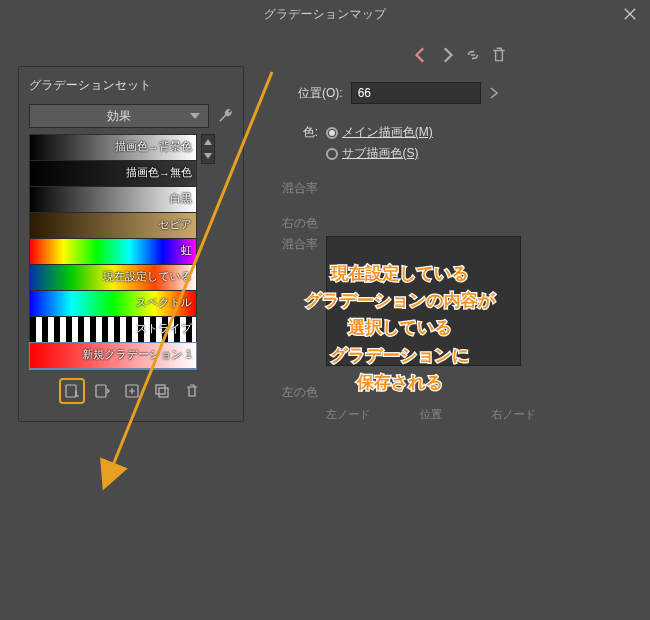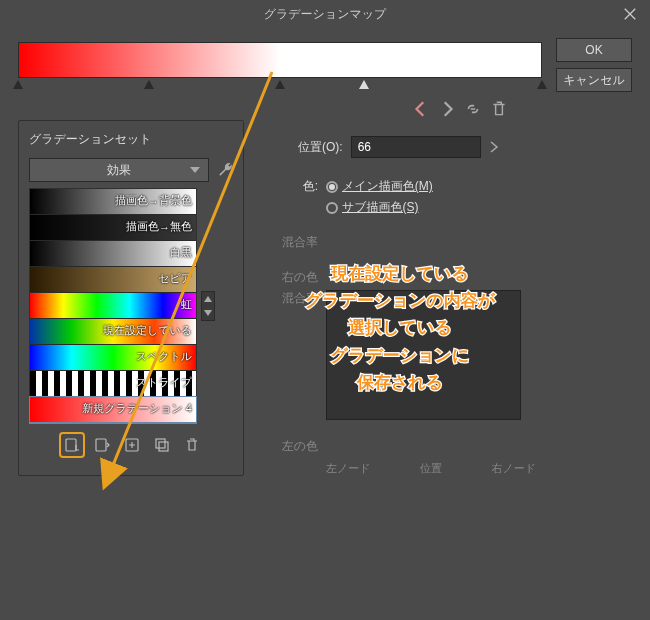--- a/index.html
+++ b/index.html
@@ -22,21 +22,21 @@
 
 .body-row { display: flex; gap: 18px; margin-top: 28px; }
 
 .gradset-panel { width: 226px; border: 1px solid #303030; border-radius: 2px; padding: 10px 8px 10px 10px; }
 .panel-title { color: #ddd; font-size: 12px; margin-bottom: 10px; }
 .preset-sel-row { display: flex; gap: 8px; align-items: center; margin-bottom: 4px; }
 .preset-sel { flex: 1; height: 24px; background: #5a5a5a; border: 1px solid #2a2a2a; color: #ddd; font-size: 12px; display: flex; align-items: center; justify-content: center; position: relative; cursor: pointer; }
 .preset-sel::after { content: ""; position: absolute; right: 8px; border-left: 5px solid transparent; border-right: 5px solid transparent; border-top: 6px solid #aaa; }
 .wrench-ic { width: 18px; height: 18px; color: #aaa; }
 
-.preset-list-row { display: flex; gap: 4px; align-items: center; margin-top: 6px; }
+.preset-list-row { display: flex; gap: 4px; align-items: flex-start; margin-top: 6px; }
 .preset-list { width: 168px; border: 1px solid #303030; background: #3a3a3a; }
 .preset-item { height: 26px; position: relative; border-bottom: 1px solid #2a2a2a; }
 .preset-item .grad { position: absolute; inset: 0; }
 .preset-item .lbl { position: absolute; right: 4px; top: 4px; color: #fff; font-size: 11px; text-shadow: 0 0 2px #000, 0 0 2px #000; }
 .preset-item.selected { outline: 2px solid #6688aa; outline-offset: -1px; }
 
 .scroll-rail { width: 14px; background: #3a3a3a; border: 1px solid #2a2a2a; display: flex; flex-direction: column; }
 .scroll-btn { height: 14px; display: flex; align-items: center; justify-content: center; color: #aaa; cursor: pointer; }
 .scroll-thumb { flex: 1; }
 
@@ -76,36 +76,20 @@
 <div class="titlebar">
   <span>グラデーションマップ</span>
   <div class="close-btn">
     <svg viewBox="0 0 16 16">
         <path d="M2 2 L14 14 M14 2 L2 14" stroke="currentColor" stroke-width="1.5" fill="none"></path>
       </svg>
   </div>
 </div>
 
 <div class="main">
-  <div class="top-row">
-    <div class="gradient-bar-wrap">
-      <div class="gradient-bar"></div>
-      <div class="grad-arrows">
-        <span class="grad-arrow" style="left:-5px"></span>
-        <span class="grad-arrow" style="left:calc(25% - 5px)"></span>
-        <span class="grad-arrow" style="left:calc(50% - 5px)"></span>
-        <span class="grad-arrow" style="left:calc(66% - 5px);border-bottom-color:#ddd"></span>
-        <span class="grad-arrow" style="left:calc(100% - 5px)"></span>
-      </div>
-    </div>
-    <div class="btn-col">
-      <div class="dlg-btn">OK</div>
-      <div class="dlg-btn">キャンセル</div>
-    </div>
-  </div>
 
   <div class="body-row">
     <div class="gradset-panel">
       <div class="panel-title">グラデーションセット</div>
       <div class="preset-sel-row">
         <div class="preset-sel">
             <span>効果</span>
           </div>
         <svg class="wrench-ic" viewBox="0 0 16 16">
             <path d="M13 3a4 4 0 0 1-5 5L3 13l-1-1 5-5a4 4 0 0 1 5-5l-2 2 1 1 2-2z" fill="currentColor"></path>
@@ -141,21 +125,21 @@
             <div class="preset-item">
               <div class="grad" style="background: linear-gradient(to right, rgb(0, 0, 255), rgb(0, 255, 255), rgb(0, 255, 0), rgb(255, 255, 0), rgb(255, 0, 0));"></div>
               <div class="lbl">スペクトル</div>
             </div>
             <div class="preset-item">
               <div class="grad" style="background: repeating-linear-gradient(to right, rgb(0, 0, 0) 0px, rgb(0, 0, 0) 6px, rgb(255, 255, 255) 6px, rgb(255, 255, 255) 12px);"></div>
               <div class="lbl">ストライプ</div>
             </div>
             <div class="preset-item selected">
               <div class="grad" style="background: linear-gradient(to right, rgb(255, 0, 0), rgb(255, 255, 255));"></div>
-              <div class="lbl">新規グラデーション 4</div>
+              <div class="lbl">新規グラデーション 1</div>
             </div>
           </div>
         <div class="scroll-rail">
           <div class="scroll-btn">
               <svg width="8" height="6" viewBox="0 0 8 6">
                 <path d="M4 0 L8 6 L0 6 Z" fill="currentColor"></path>
               </svg>
             </div>
           <div class="scroll-thumb"></div>
           <div class="scroll-btn">

